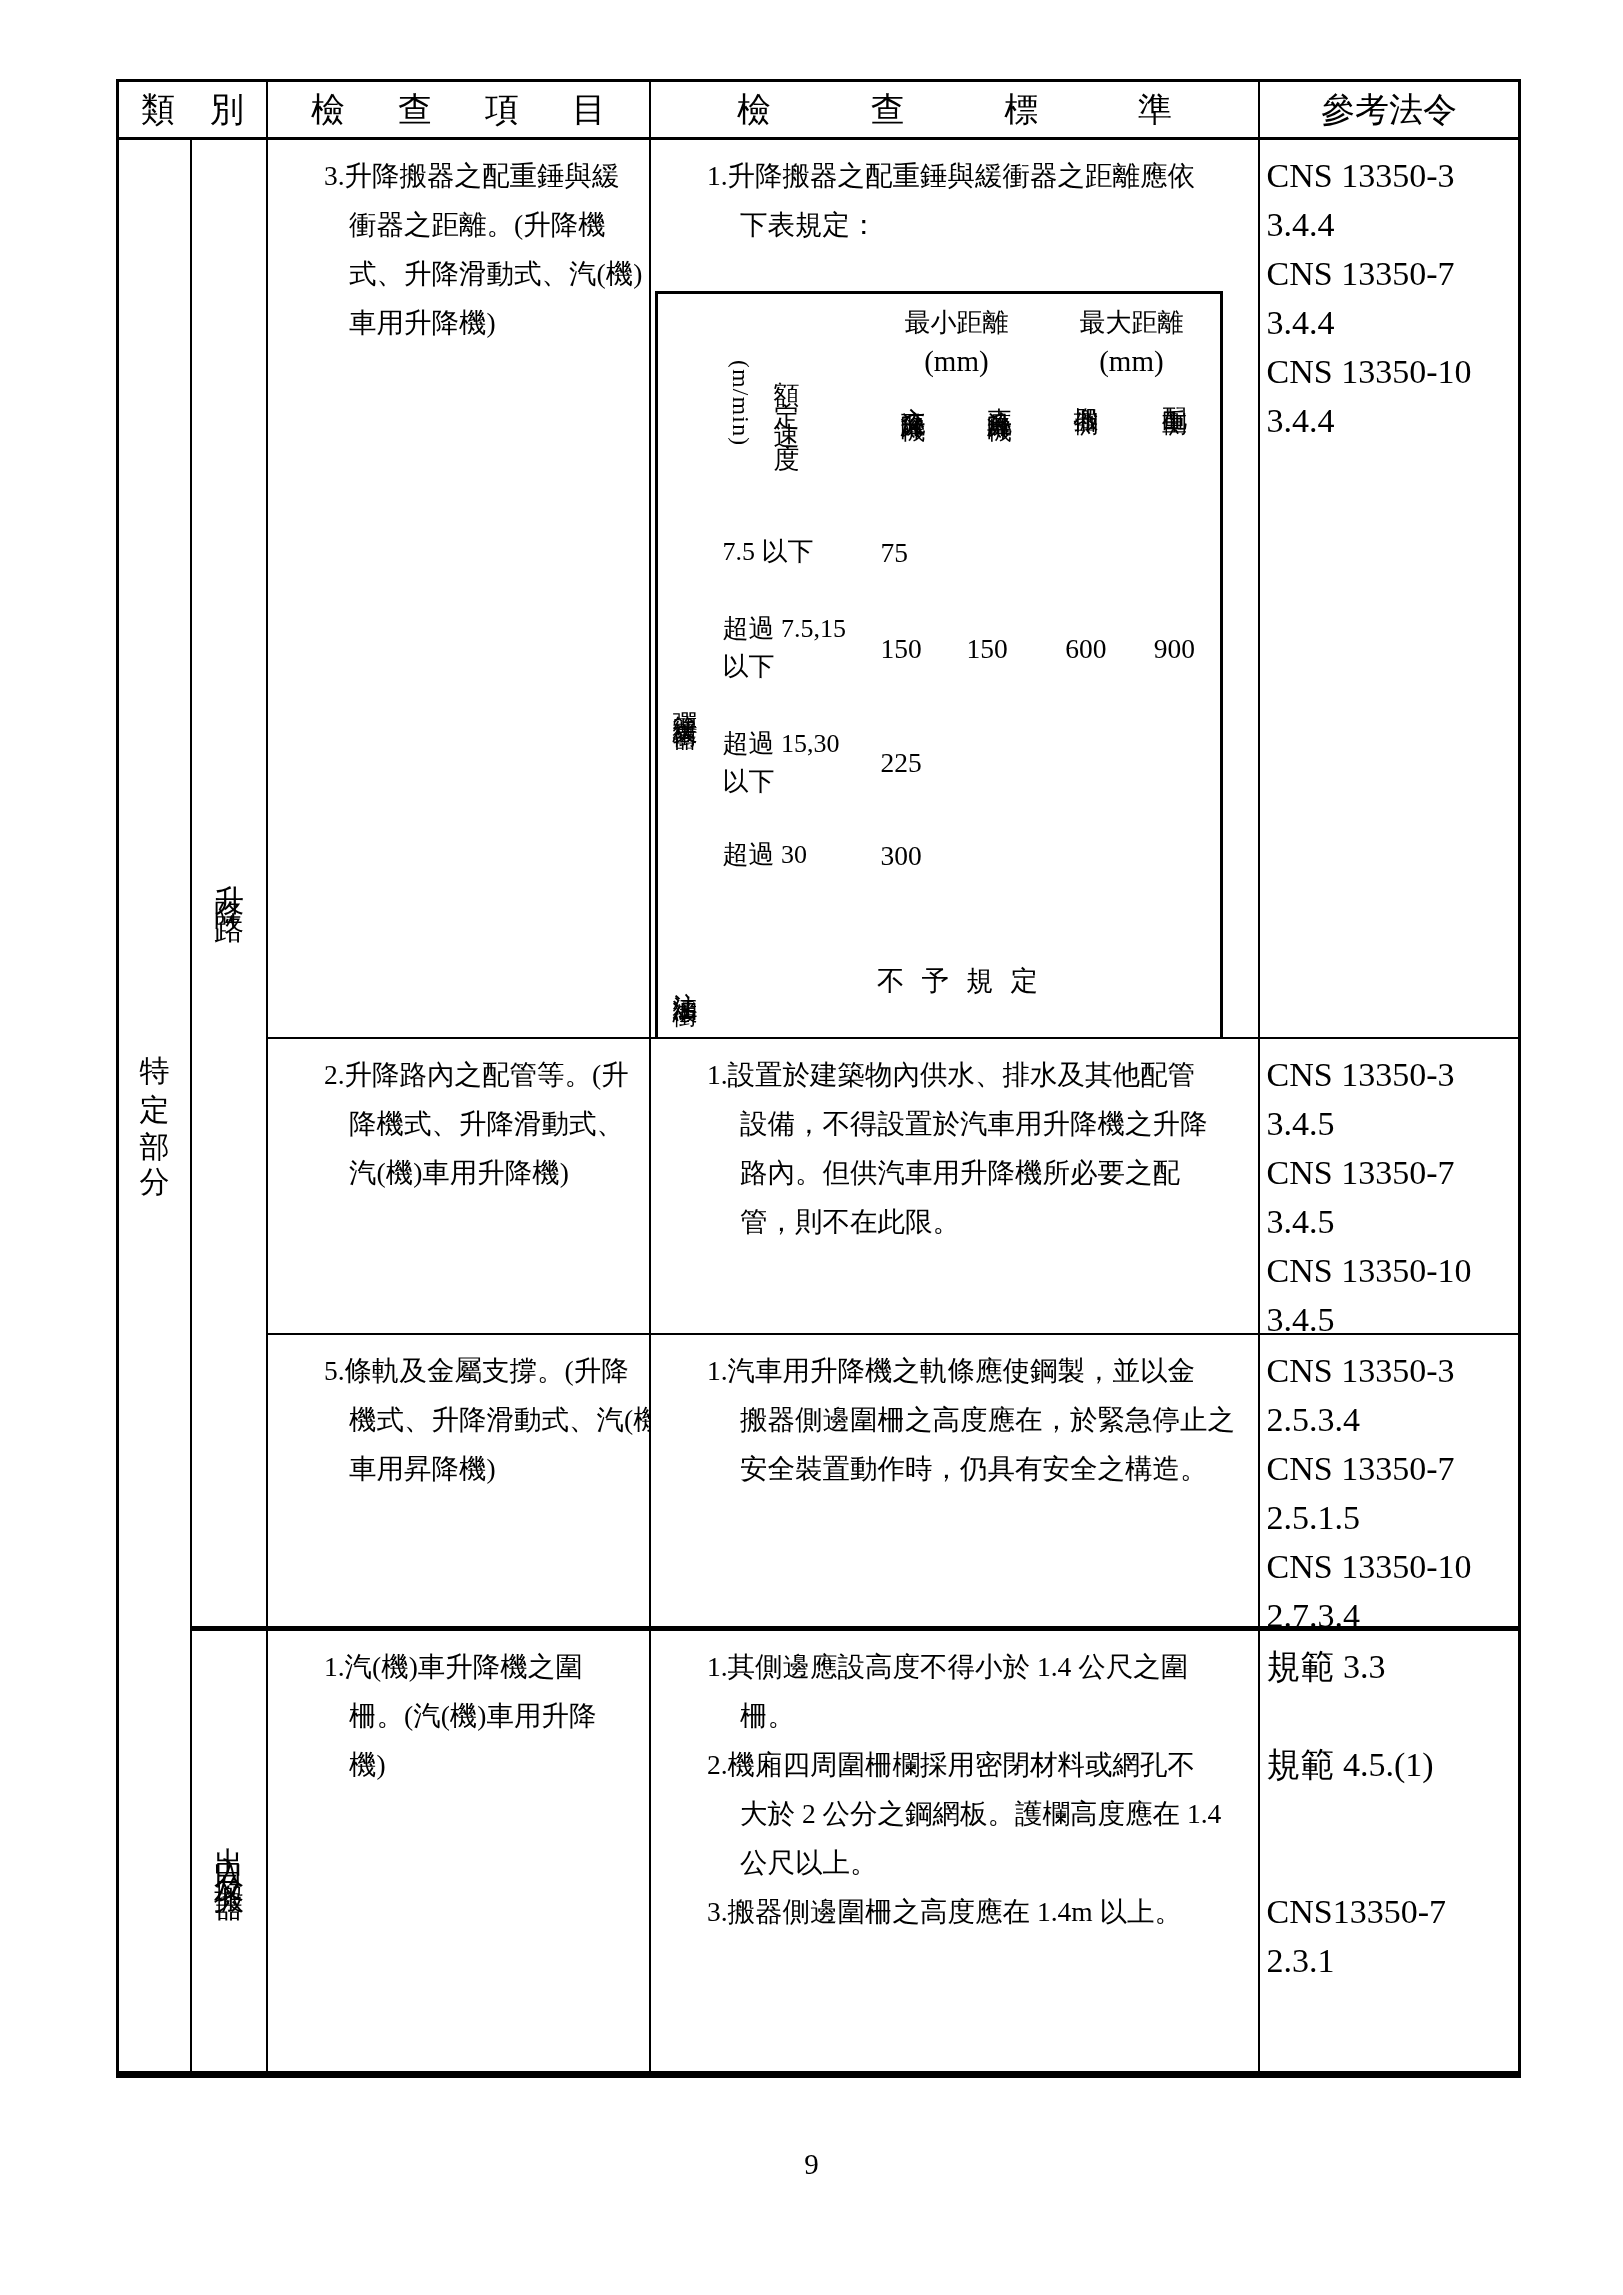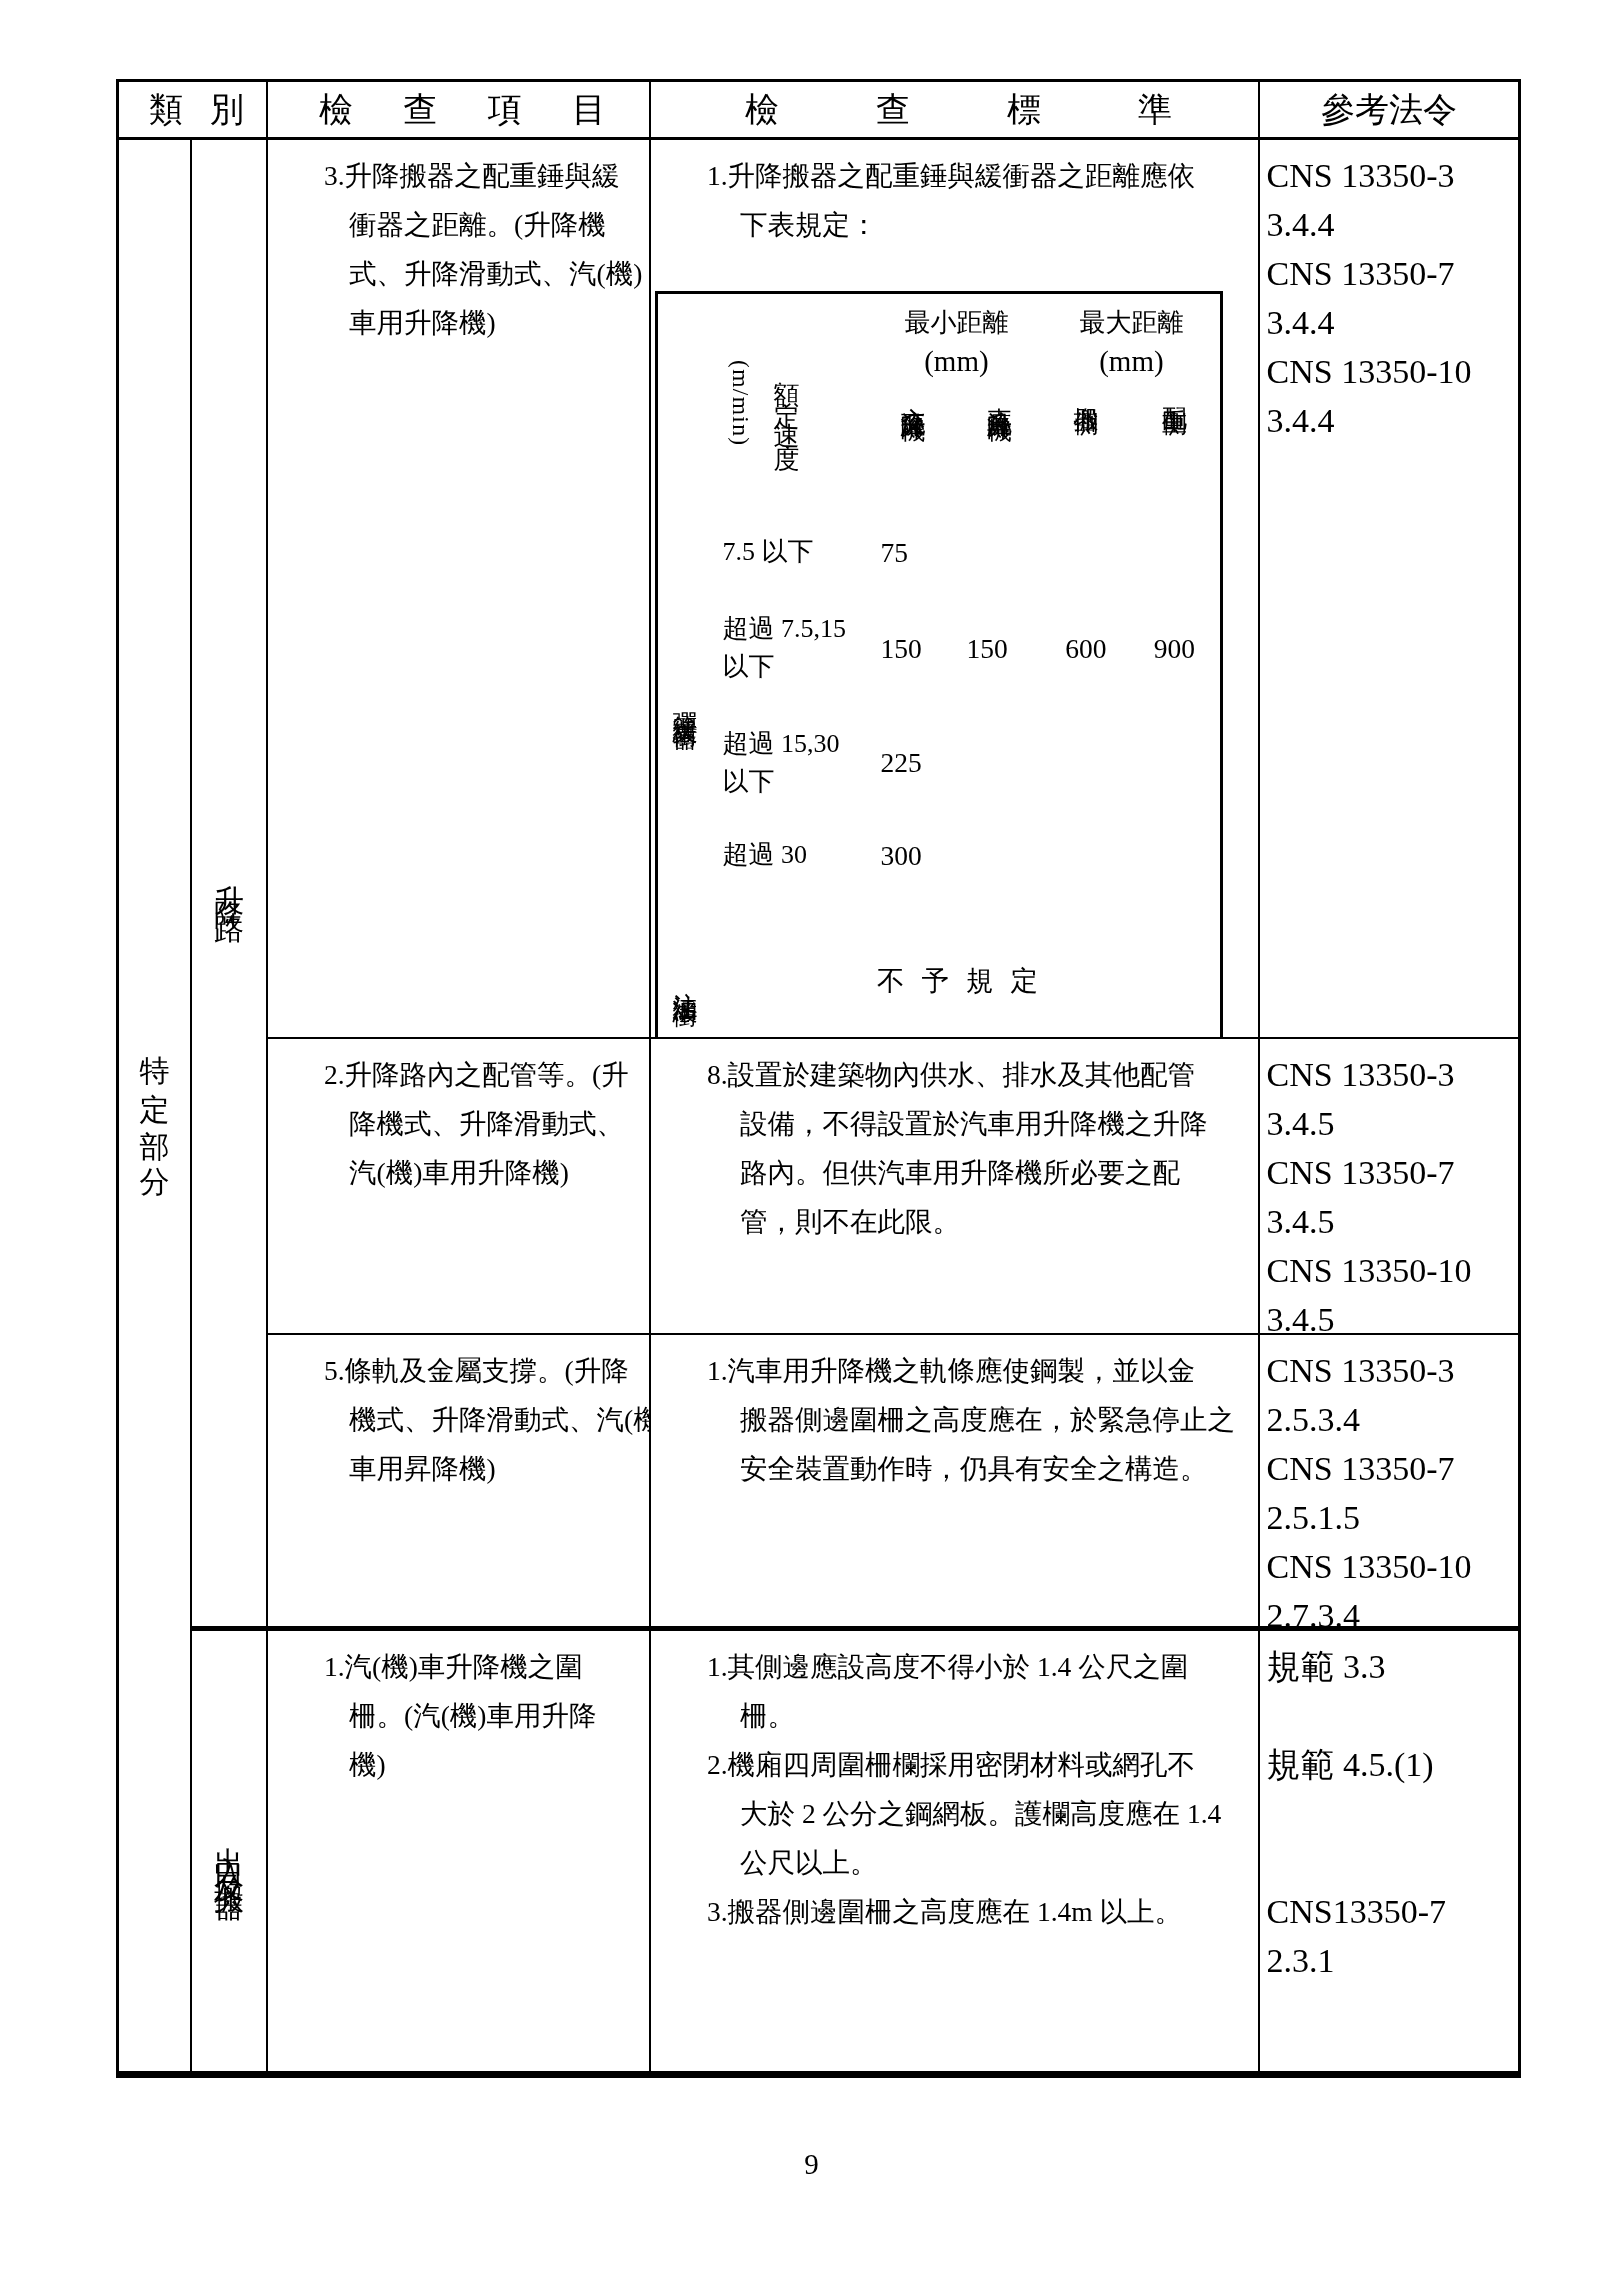--- a/index.html
+++ b/index.html
@@ -22,21 +22,21 @@
     grid-template-columns:73px 76px 383px 609px auto;
     grid-template-rows:58px 899px 296px 296px auto;
   }
   .c{border:0 solid #000;box-sizing:border-box;overflow:hidden;}
   .br4{border-right-width:2.6px;} .bb4{border-bottom-width:2.6px;}
   .bb6{border-bottom-width:3.9px;} .bb8{border-bottom-width:5.2px;}
 
   
   .hc{display:flex;align-items:center;font-size:34px;}
   .hc>div{width:100%;}
-  .jus{text-align:justify;text-align-last:justify;margin-left:8px;}
+  .jus{text-align:justify;text-align-last:justify;}
   .h-cat{grid-area:1/1/2/3;}  .h-cat>div{padding:0 22px;}
   .h-item{grid-area:1/3/2/4;} .h-item>div{padding:0 43px;}
   .h-std{grid-area:1/4/2/5;}  .h-std>div{padding:0 86px;}
   .h-ref{grid-area:1/5/2/6;}  .h-ref>div{text-align:center;}
 
   
   .vcell{display:flex;align-items:center;justify-content:center;}
   .vtxt{writing-mode:vertical-rl;text-orientation:upright;font-size:30px;line-height:1;}
   .vmain{letter-spacing:37px;}
   .vhoist{letter-spacing:14.4px;}
@@ -232,21 +232,21 @@
       <div class="rln">CNS 13350-10</div>
       <div class="rln">3.4.4</div>
     </div>
 
     <div class="c item4 txt it br4 bb4">
       <div class="ln start">2.升降路內之配管等。(升</div>
       <div class="ln cont">降機式、升降滑動式、</div>
       <div class="ln cont">汽(機)車用升降機)</div>
     </div>
     <div class="c std4 txt st br4 bb4">
-      <div class="ln start">8.設置於建築物內供水、排水及其他配管</div>
+      <div class="ln start">1.設置於建築物內供水、排水及其他配管</div>
       <div class="ln cont">設備，不得設置於汽車用升降機之升降</div>
       <div class="ln cont">路內。但供汽車用升降機所必要之配</div>
       <div class="ln cont">管，則不在此限。</div>
     </div>
     <div class="c ref4 rf bb4">
       <div class="rln">CNS 13350-3</div>
       <div class="rln">3.4.5</div>
       <div class="rln">CNS 13350-7</div>
       <div class="rln">3.4.5</div>
       <div class="rln">CNS 13350-10</div>

